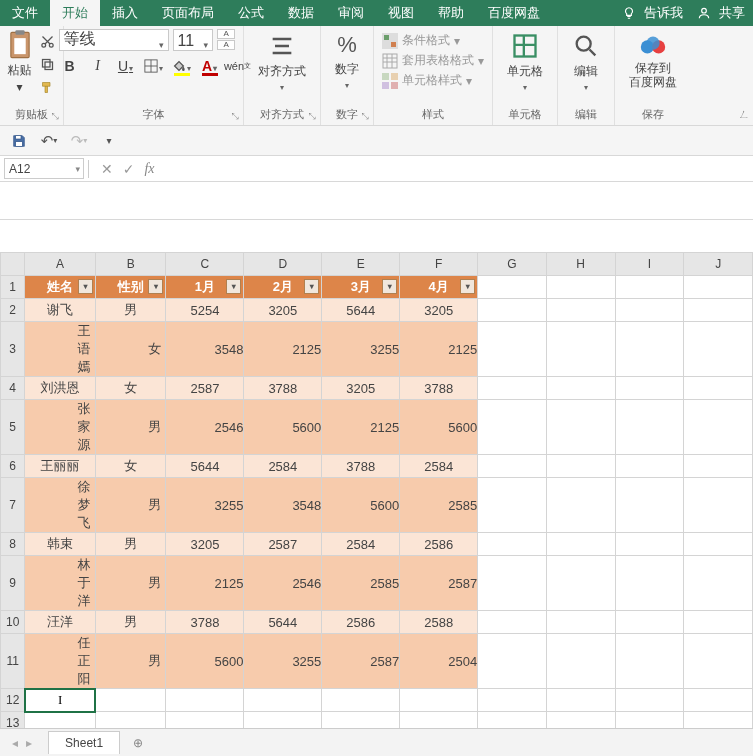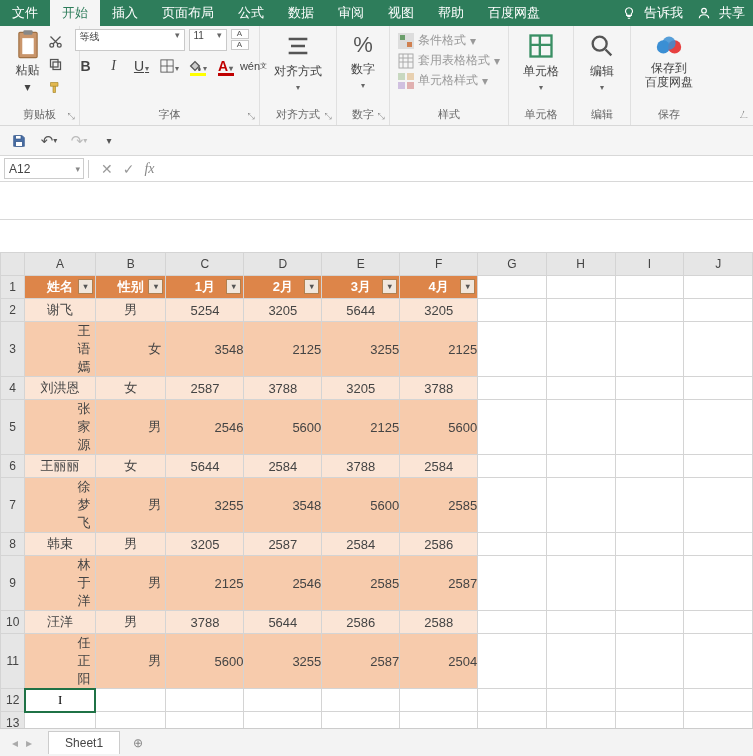--- a/index.html
+++ b/index.html
@@ -18,21 +18,21 @@
     .group { border-right:1px solid #e0e0e0; padding:3px 8px 0 8px; display:flex; flex-direction:column; justify-content:space-between; align-items:center; position:relative; }
     .group-label { font-size:11px; color:#666; padding:3px 0; width:100%; text-align:center; }
     .dlg { position:absolute; right:2px; bottom:3px; width:12px; height:12px; color:#888; font-size:9px; line-height:12px; text-align:center; cursor:pointer; }
 
     .clip-top { display:flex; gap:4px; }
     .paste { display:flex; flex-direction:column; align-items:center; gap:1px; cursor:pointer; }
     .small-icons { display:flex; flex-direction:column; gap:3px; padding-top:2px; }
     .smicon { width:20px; height:20px; display:flex; align-items:center; justify-content:center; cursor:pointer; font-size:14px; color:#555; }
 
     .font-group .row1 { display:flex; gap:4px; margin-bottom:4px; }
-    .font-sel { height:22px; border:1px solid #c9c9c9; background:#fff; font-size:10px; padding:0 18px 0 4px; display:flex; align-items:flex-start; min-width:110px; position:relative; cursor:pointer;}
+    .font-sel { height:22px; border:1px solid #c9c9c9; background:#fff; font-size:16px; padding:0 18px 0 4px; display:flex; align-items:flex-end; min-width:110px; position:relative; cursor:pointer;}
     .font-sel.small { min-width:38px; }
     .font-sel::after { content:"▾"; position:absolute; right:4px; color:#666; font-size:9px;}
     .up-down { display:flex; flex-direction:column; gap:1px; }
     .ud-btn { width:18px; height:10px; border:1px solid #c9c9c9; font-size:8px; line-height:8px; text-align:center; background:#fff; cursor:pointer; color:#555;}
     .font-group .row2 { display:flex; gap:6px; }
     .fbtn { width:22px; height:22px; display:flex; align-items:center; justify-content:center; cursor:pointer; font-size:14px; color:#444; position:relative; }
     .fbtn .under { position:absolute; bottom:1px; left:3px; right:3px; height:3px; }
     .fbtn .drop::after{ content:"▾"; font-size:8px; margin-left:1px; color:#666;}
 
     .big-btn { display:flex; flex-direction:column; align-items:center; gap:3px; cursor:pointer; padding:3px 6px; }
@@ -107,21 +107,21 @@
           <circle cx="12" cy="8" r="4"></circle>
           <path d="M4 21c0-4 4-6 8-6s8 2 8 6"></path>
         </svg>
       <span>共享</span>
     </span>
   </div>
 </div>
 
 <div class="ribbon">
 
-  <div class="group" style="width:80px">
+  <div class="group" style="width:64px">
     <div class="clip-top">
       <div class="paste">
         <svg width="28" height="32" viewBox="0 0 24 28">
             <rect x="4" y="3" width="16" height="22" rx="1" fill="#c9956b" stroke="#9f7043"></rect>
             <rect x="8" y="1" width="8" height="4" rx="1" fill="#888"></rect>
             <rect x="7" y="8" width="10" height="14" fill="#fff"></rect>
           </svg>
         <span>粘贴</span>
         <span class="caret">▾</span>
       </div>

